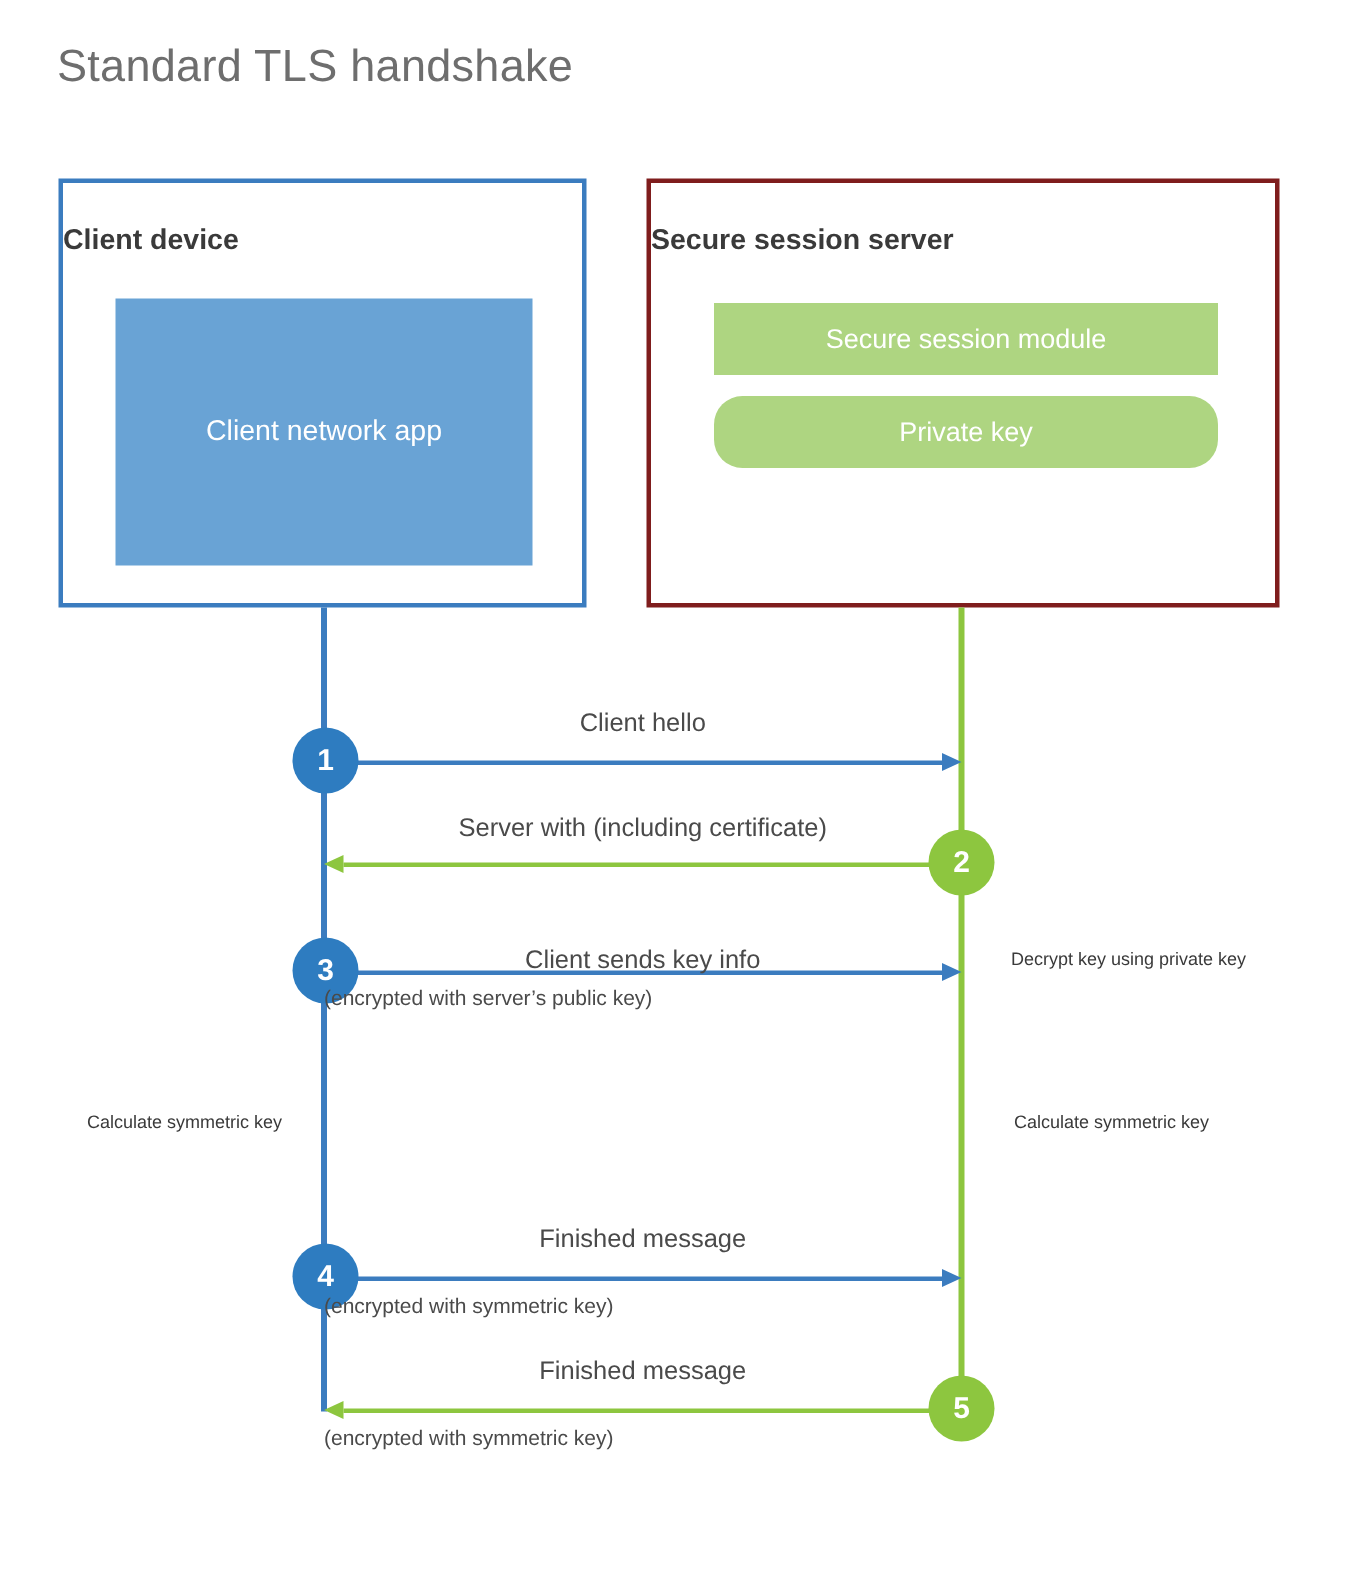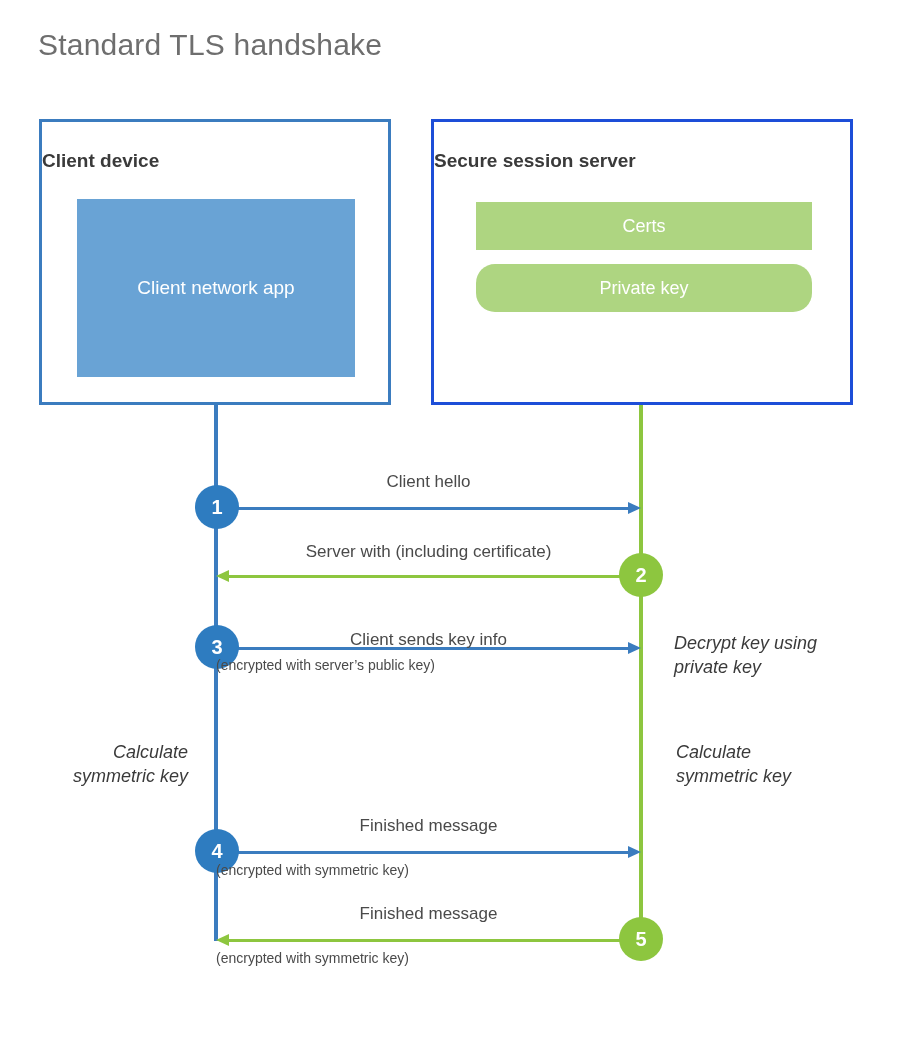--- a/index.html
+++ b/index.html
@@ -13,21 +13,21 @@
   
   #title{
     position:absolute;left:38px;top:28px;
     font-size:30px;font-weight:400;color:#6e6e6e;
     letter-spacing:.2px;white-space:nowrap;
   }
 
   
   .party-box{position:absolute;background:#fff;box-sizing:border-box;}
   #client-box{left:39px;top:119px;width:352px;height:286px;border:3px solid #3B7CBF;}
-  #server-box{left:431px;top:119px;width:422px;height:286px;border:3px solid #1d4ed8;}
+  #server-box{left:431px;top:119px;width:422px;height:286px;border:3px solid #7f1d1d;}
 
   .party-title{
     position:absolute;left:0;right:0;top:28px;text-align:left;
     font-size:19px;font-weight:bold;color:#3a3a3a;
   }
 
   
   #client-app{
     position:absolute;left:35px;top:77px;width:278px;height:178px;
     background:#69A3D5;color:#ffffff;
@@ -79,41 +79,41 @@
     position:absolute;text-align:center;
     font-size:17px;color:#4a4a4a;white-space:nowrap;
   }
   .msg-sub{
     position:absolute;
     font-size:14px;color:#4a4a4a;white-space:nowrap;
   }
 
   
   .side-note{
-    position:absolute;font-size:18px;color:#3a3a3a;line-height:1.35;font-style:italic;
+    position:absolute;font-size:12px;color:#3a3a3a;line-height:1.35;
   }
   .side-note.right-align{text-align:right;}
   .side-note.left-align{text-align:left;}
 </style>
 </head>
 <body>
 
 <div id="stage">
 
   <div id="title">Standard TLS handshake</div>
 
   <div id="client-box" class="party-box">
     <div class="party-title">Client device</div>
     <div id="client-app">Client network app</div>
   </div>
 
   <div id="server-box" class="party-box">
     <div class="party-title">Secure session server</div>
     <div id="server-modules">
-      <div class="server-bar">Certs</div>
+      <div class="server-bar">Secure session module</div>
       <div class="server-bar">Private key</div>
     </div>
   </div>
 
   <div class="lifeline" id="client-lifeline"></div>
   <div class="lifeline" id="server-lifeline"></div>
 
   <div class="msg blue" style="left:0;top:507px;">
     <div class="arrow-line" style="left:216px;width:412px;"></div>
     <div class="arrow-head right" style="left:628px;"></div>

